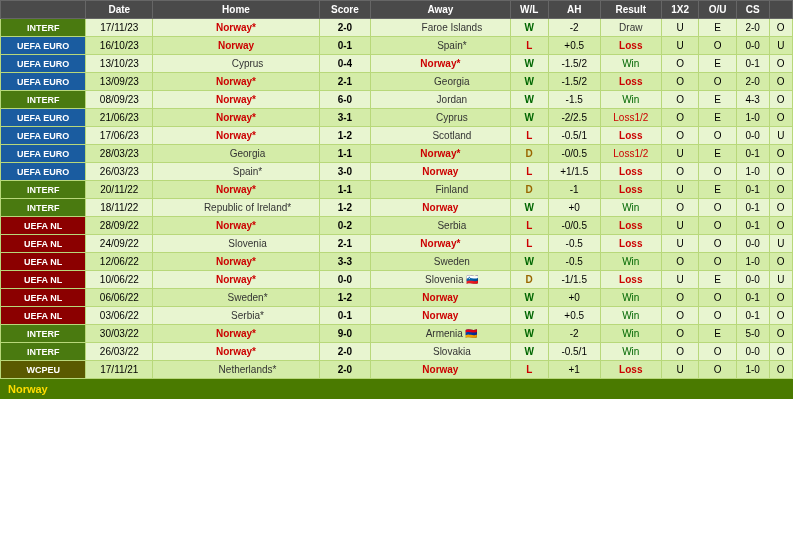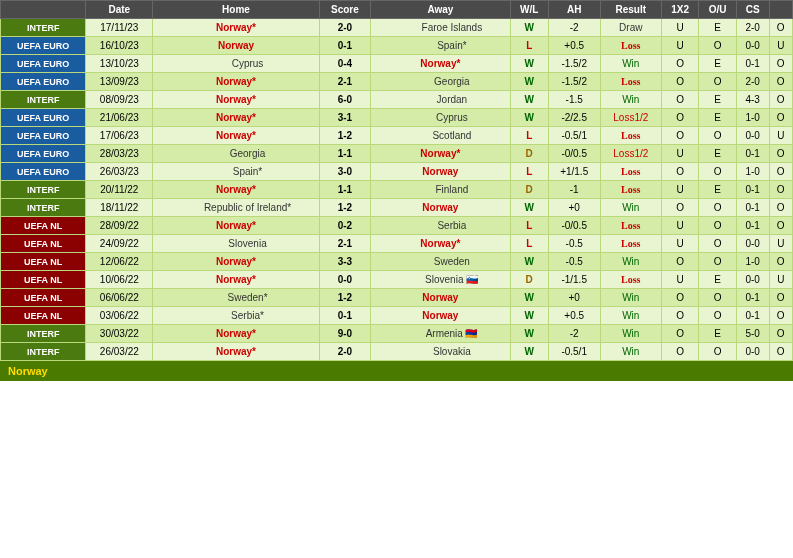--- a/index.html
+++ b/index.html
@@ -61,21 +61,20 @@
       color: #996600;
       font-weight: bold;
     }
     .outcome-win {
       color: #006600;
       font-weight: normal;
     }
     .outcome-loss {
       color: #cc0000;
       font-weight: bold;
-      font-family: Liberation Serif, serif;
     }
     .outcome-draw {
       color: #333;
     }
     .outcome-loss12 {
       color: #cc0000;
       font-weight: normal;
     }
     .bottom-bar {
       background: #4a7a00;
@@ -367,18 +366,32 @@
     <td class="score">2-0</td>
     <td class="team-other">Slovakia</td>
     <td class="result-w">W</td>
     <td>-0.5/1</td>
     <td class="outcome-win">Win</td>
     <td>O</td>
     <td>O</td>
     <td>0-0</td>
     <td>O</td>
   </tr>
+      <tr style="background: rgb(212, 236, 168);">
+    <td style="background:#5a5a00;color:#fff;font-size:9px;font-weight:bold;text-align:center;">WCPEU</td>
+    <td>17/11/21</td>
+    <td class="team-other">Netherlands*</td>
+    <td class="score">2-0</td>
+    <td class="team-norway">Norway</td>
+    <td class="result-l">L</td>
+    <td>+1</td>
+    <td class="outcome-loss">Loss</td>
+    <td>U</td>
+    <td>O</td>
+    <td>1-0</td>
+    <td>O</td>
+  </tr>
     </tbody>
 </table>
 
 <div class="bottom-bar">
   <span style="color:#ffdd00;font-weight:bold;">Norway</span>
 </div>
 
 </body></html>

